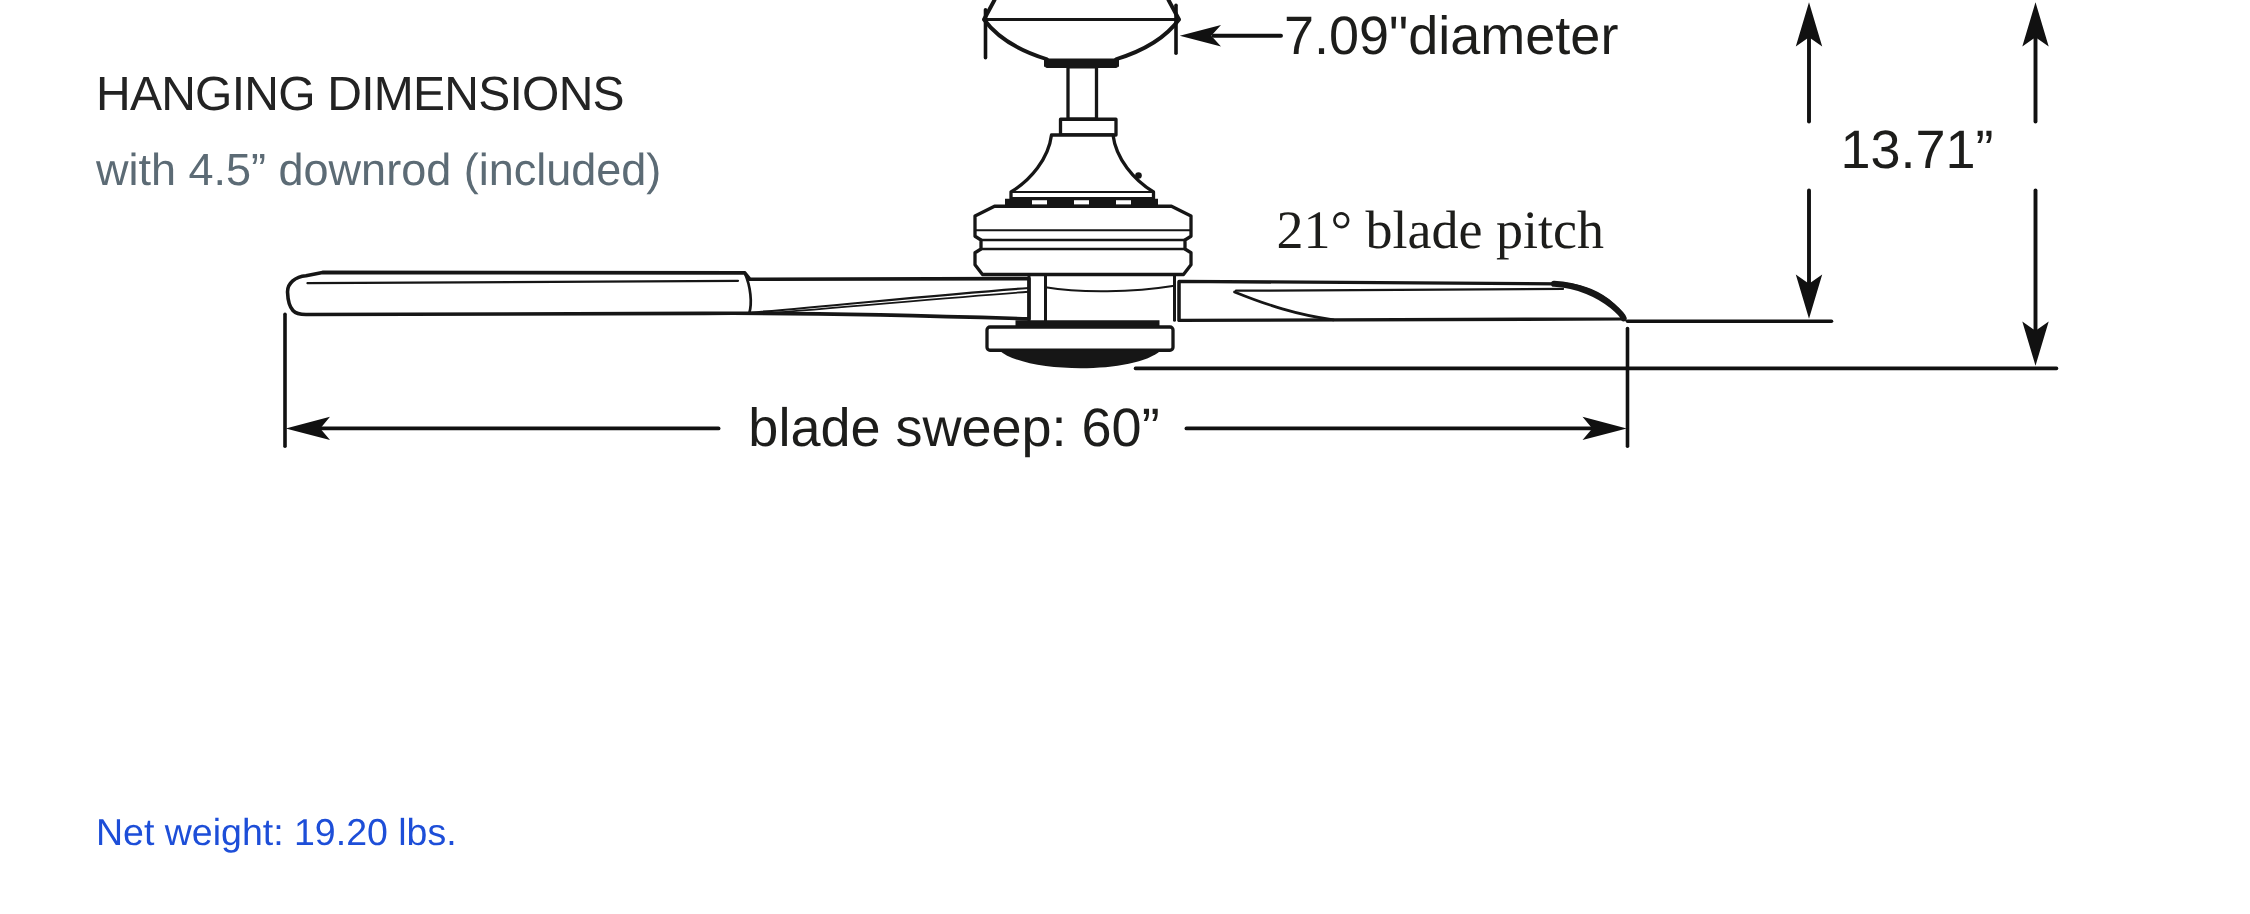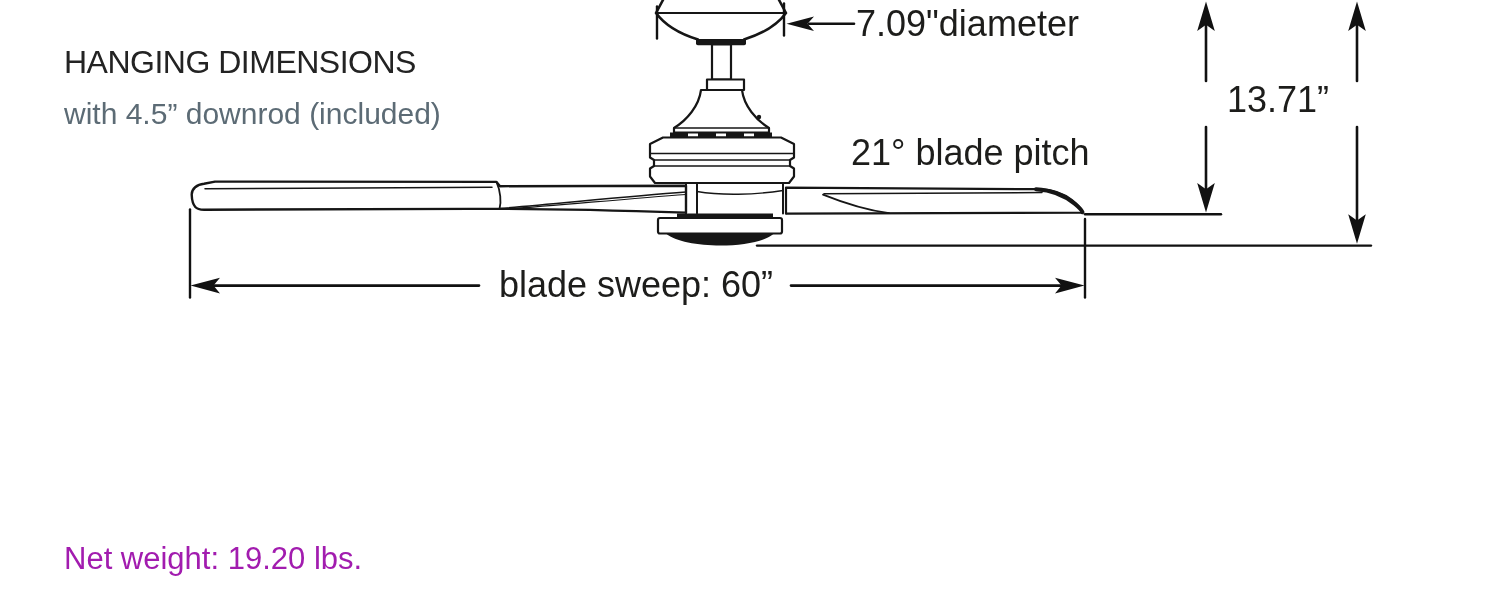--- a/index.html
+++ b/index.html
@@ -16,21 +16,21 @@
   .title{
     position:absolute;left:64px;top:44px;
     font-size:32px;letter-spacing:-0.5px;color:#232323;font-weight:500;
   }
   .subtitle{
     position:absolute;left:64px;top:97px;
     font-size:30px;color:#5c6b75;font-weight:500;
   }
   .netweight{
     position:absolute;left:64px;top:541px;
-    font-size:31px;color:#a21caf;font-weight:500;
+    font-size:25px;color:#1d4ed8;font-weight:500;
   }
   .dim-label{font-size:36px;}
 </style>
 </head>
 <body>
 
 <div class="canvas">
 
   <svg class="diagram-svg" viewBox="0 0 1500 609" fill="none" stroke="#161616" stroke-linecap="round" stroke-linejoin="round">
 
@@ -130,21 +130,21 @@
         <polygon points="1084.5,285.6 1055,277.8 1061.5,285.6 1055,293.4" fill="#111111" stroke="none"></polygon>
       </g>
     </g>
   </svg>
 
   <div class="title">HANGING DIMENSIONS</div>
   <div class="subtitle">with 4.5” downrod (included)</div>
 
   <div class="lbl dim-label" style="left:856px;top:5px;">7.09"diameter</div>
 
-  <div class="lbl dim-label" style="left:851px;top:134px;">21° blade pitch</div>
+  <div class="lbl dim-label" style="left:851px;top:134px;font-family:Liberation Serif, serif;">21° blade pitch</div>
 
 
   <div class="lbl dim-label center" style="left:1278px;top:81px;">13.71”</div>
 
   <div class="lbl dim-label center" style="left:636px;top:266px;text-align:center;">blade sweep: 60”</div>
 
   <div class="netweight">Net weight: 19.20 lbs.</div>
 </div>
 
 </body></html>

